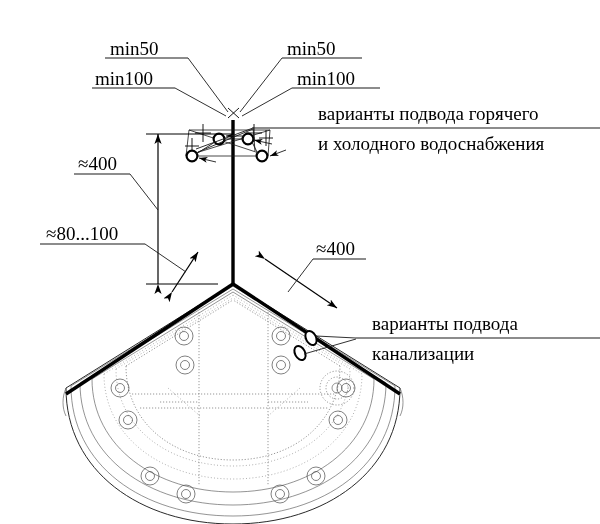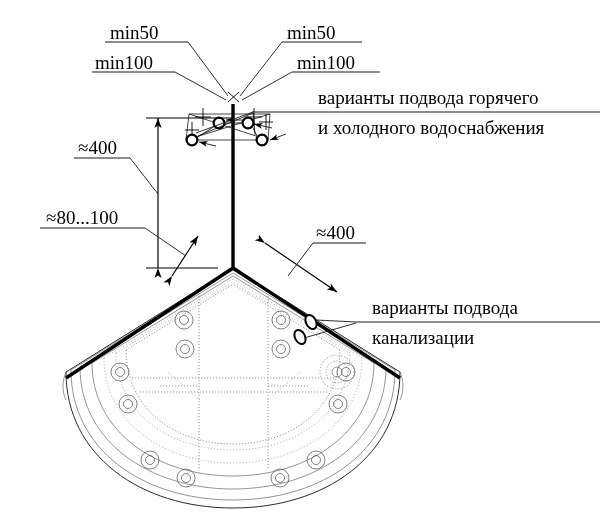--- a/index.html
+++ b/index.html
@@ -11,21 +11,21 @@
     width: 600px;
     height: 524px;
     font-family: "Liberation Serif", "DejaVu Serif", serif;
     color: #000000;
     position: relative;
     overflow: hidden;
   }
   #drawing-root {
     position: absolute;
     left: 0;
-    top: 0;
+    top: 16px;
     width: 600px;
     height: 440px;
   }
   svg.sheet {
     display: block;
     width: 600px;
     height: 524px;
   }
   text {
     font-family: "Liberation Serif", "DejaVu Serif", serif;

